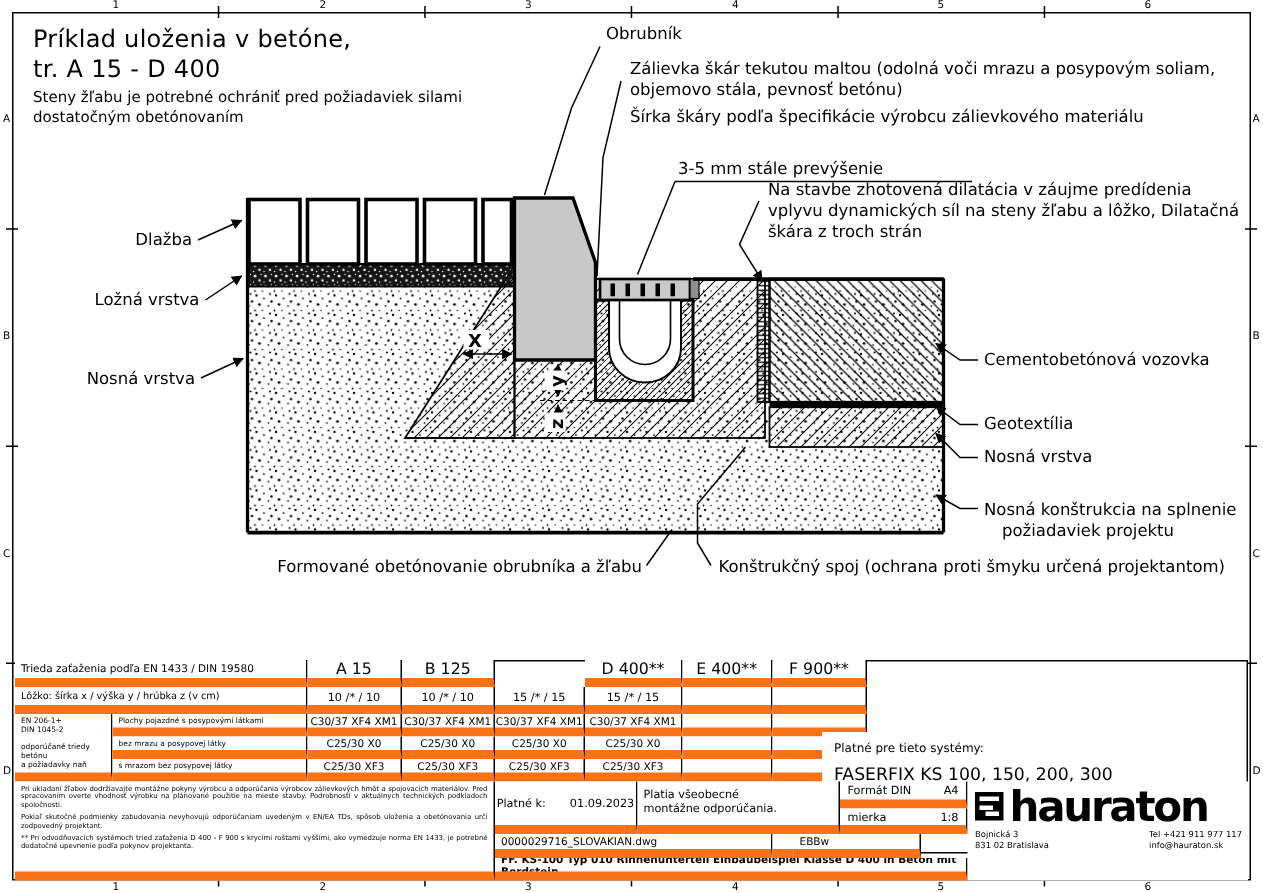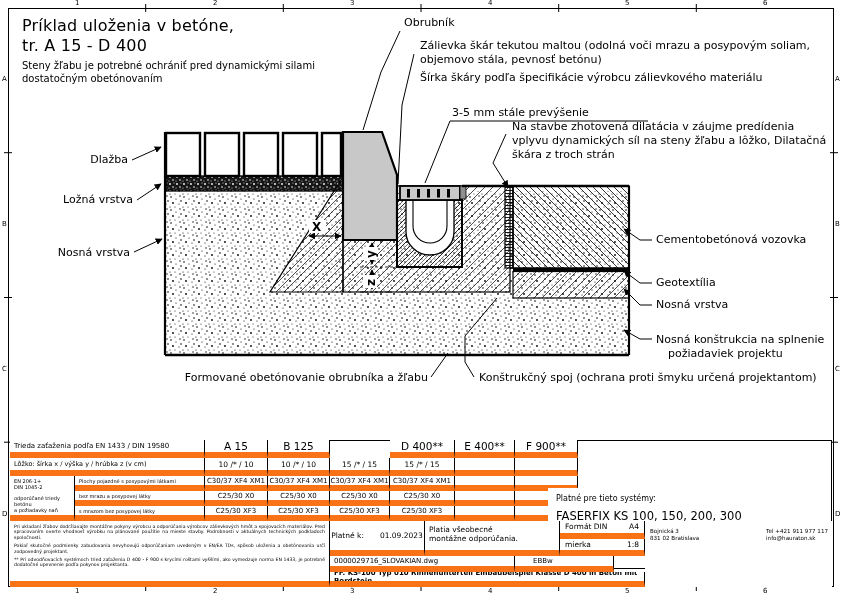--- a/index.html
+++ b/index.html
@@ -57,21 +57,21 @@
   <span class="rul" style="left:2px;top:221px;">B</span>
   <span class="rul" style="left:2px;top:366px;">C</span>
   <span class="rul" style="left:2px;top:511px;">D</span>
   <span class="rul" style="left:835px;top:76px;">A</span>
   <span class="rul" style="left:835px;top:221px;">B</span>
   <span class="rul" style="left:835px;top:366px;">C</span>
   <span class="rul" style="left:835px;top:511px;">D</span>
 
   <div class="t1" style="left:22px;top:16px;">Príklad uloženia v betóne,</div>
   <div class="t1" style="left:22px;top:36px;">tr. A 15  - D 400</div>
-  <div class="s1" style="left:22px;top:60px;">Steny žľabu je potrebné ochrániť pred dynamickými silami</div>
+  <div class="s1" style="left:22px;top:60px;">Steny žľabu je potrebné ochrániť pred požiadaviek silami</div>
   <div class="s1" style="left:22px;top:73px;">dostatočným obetónovaním</div>
 
   <div class="fn" style="left:12px;top:420px;">* y= výška žľabu - 15 cm</div>
 
   <svg width="842" height="595" viewBox="0 0 842 595">
     <defs>
       <pattern id="stipple" width="13" height="13" patternUnits="userSpaceOnUse">
         <circle cx="2" cy="2" r="0.8"></circle>
           <circle cx="7" cy="4" r="0.6"></circle>
           <circle cx="11" cy="1" r="0.7"></circle>
@@ -293,20 +293,28 @@
     <span>1:8</span>
   </div>
 
   <div class="tc tl" style="left:330px;top:556px;width:185px;height:16px;font-size:7px;">0000029716_SLOVAKIAN.dwg</div>
   <div class="tc" style="left:515px;top:556px;width:45px;height:16px;font-size:7px;">20</div>
   <div class="tc tl" style="left:529px;top:556px;width:85px;height:16px;font-size:7px;">EBBw</div>
 
   <div class="tc tl" style="left:330px;top:572px;width:315px;height:15px;font-size:7px;font-weight:bold;">FF. KS-100 Typ 010 Rinnenunterteil Einbaubeispiel Klasse D 400 in Beton mit Bordstein</div>
 
   <div class="tc logo" style="left:645px;top:521px;width:187px;height:66px;">
+    <div class="logorow">
+      <div class="licon">
+        <i style="top:3px;"></i>
+          <i style="top:9px;width:9px;"></i>
+          <i style="top:13px;left:7px;width:9px;"></i>
+      </div>
+      <div class="lword">hauraton</div>
+    </div>
     <div class="laddr">
       <div>
         <div>Bojnická 3</div>
         <div>831 02 Bratislava</div>
       </div>
       <div style="text-align:left;">
         <div>Tel +421 911 977 117</div>
         <div>info@hauraton.sk</div>
       </div>
     </div>

